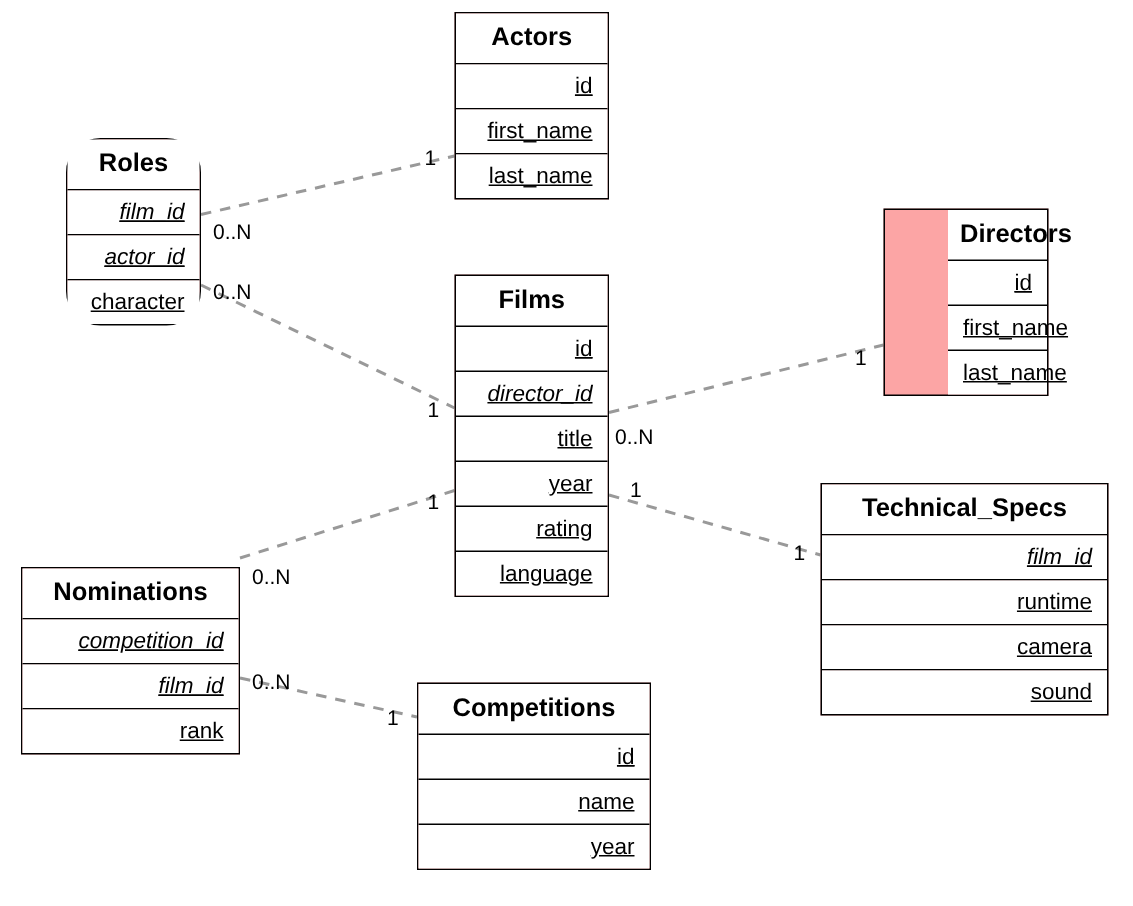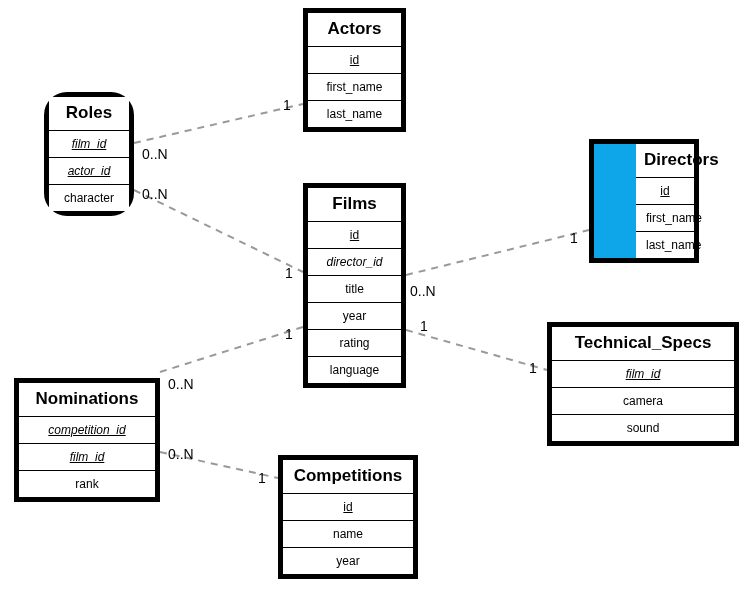--- a/index.html
+++ b/index.html
@@ -20,42 +20,43 @@
   svg.links {
     position: absolute;
     left: 0;
     top: 0;
     width: 755px;
     height: 604px;
     pointer-events: none;
   }
   .entity {
     position: absolute;
-    border: 5px solid #000000;
-    background: #0ea5e9;
+    border: 1px solid #000000;
+    background: #fca5a5;
     box-sizing: border-box;
   }
   .entity .ent-title {
     text-align: center;
     font-weight: bold;
     font-size: 17px;
     color: #000000;
     padding: 6px 8px 7px 8px;
     border-bottom: 1px solid #000000;
     background: #ffffff;
     letter-spacing: 0px;
   }
   .entity .attr {
-    font-size: 12px;
+    font-size: 15px;
     color: #000000;
     padding: 6px 10px 6px 10px;
-    text-align: center;
+    text-align: right;
     border-bottom: 1px solid #000000;
     background: #ffffff;
     white-space: nowrap;
+    text-decoration: underline;
   }
   .entity .attr:last-child {
     border-bottom: none;
   }
   .attr.pk span {
     text-decoration: underline;
   }
   .attr.fk span {
     font-style: italic;
     text-decoration: underline;
@@ -105,30 +106,31 @@
     </div>
     <div class="entity" style="left: 589px; top: 139px; width: 110px; padding-left: 42px;">
       <div class="ent-title">Directors</div>
       <div class="attr pk"><span>id</span></div>
       <div class="attr "><span>first_name</span></div>
       <div class="attr "><span>last_name</span></div>
     </div>
     <div class="entity" style="left: 547px; top: 310px; width: 192px; margin-top: 12px;">
       <div class="ent-title">Technical_Specs</div>
       <div class="attr fk"><span>film_id</span></div>
+      <div class="attr "><span>runtime</span></div>
       <div class="attr "><span>camera</span></div>
       <div class="attr "><span>sound</span></div>
     </div>
     <div class="entity" style="left: 14px; top: 344px; width: 146px; margin-top: 34px;">
       <div class="ent-title">Nominations</div>
       <div class="attr fk"><span>competition_id</span></div>
       <div class="attr fk"><span>film_id</span></div>
       <div class="attr "><span>rank</span></div>
     </div>
-    <div class="entity" style="left: 278px; top: 455px; width: 140px;">
+    <div class="entity" style="left: 278px; top: 455px; width: 156px;">
       <div class="ent-title">Competitions</div>
       <div class="attr pk"><span>id</span></div>
       <div class="attr "><span>name</span></div>
       <div class="attr "><span>year</span></div>
     </div>
     <div class="card" style="left: 142px; top: 146px;">0..N</div>
     <div class="card" style="left: 283px; top: 97px;">1</div>
     <div class="card" style="left: 142px; top: 186px;">0..N</div>
     <div class="card" style="left: 285px; top: 265px;">1</div>
     <div class="card" style="left: 410px; top: 283px;">0..N</div>

